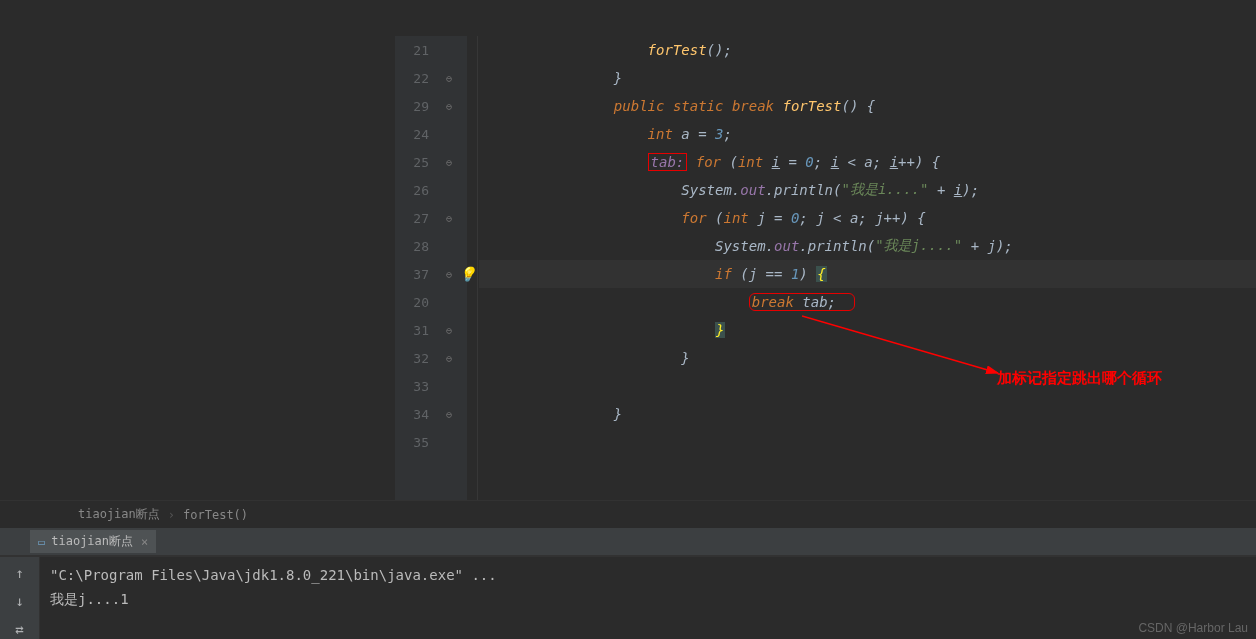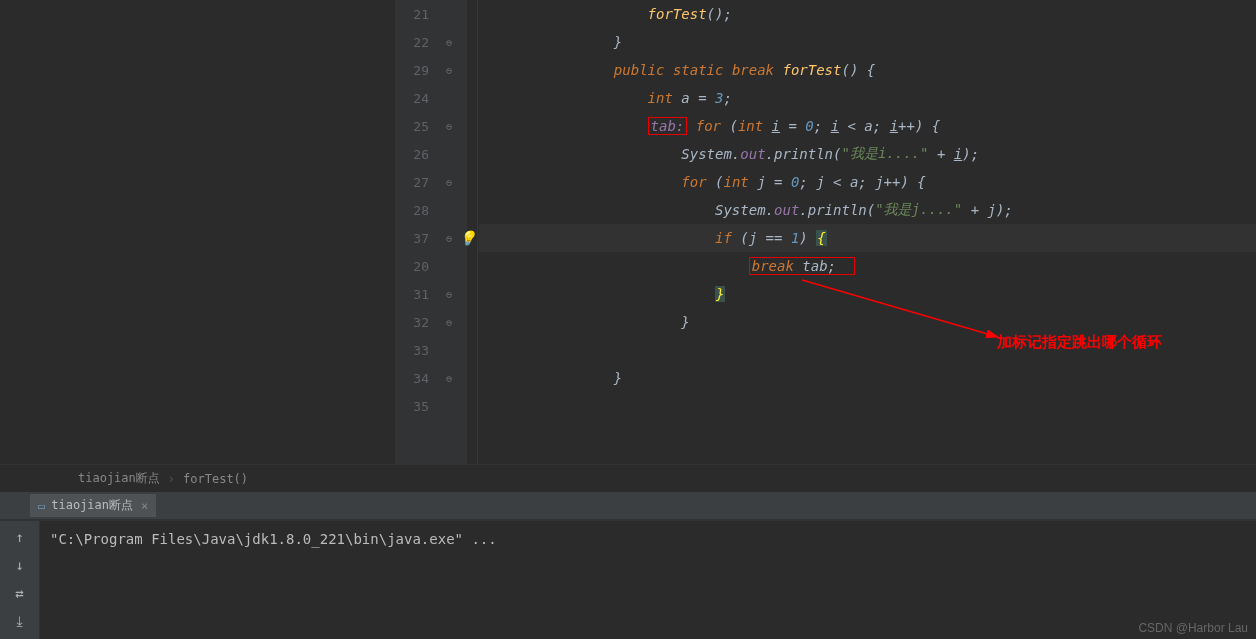--- a/index.html
+++ b/index.html
@@ -10,20 +10,21 @@
     font-size: 14px;
     overflow: hidden;
     width: 1256px;
     height: 639px;
     position: relative;
   }
   .editor-area {
     display: flex;
     height: 464px;
     background: #4d7c0f;
+    margin-top: 36px;
   }
   .left-gutter {
     width: 395px;
     background: #2b2b2b;
     border-right: 1px solid #2b2b2b;
   }
   .gutter-col {
     width: 72px;
     background: #313335;
     display: flex;
@@ -274,21 +275,21 @@
     <div class="code-lines" id="code-lines">
         <div class="code-line"><span class="c-plain">                    </span><span class="c-func">forTest</span><span class="c-plain">();</span></div>
         <div class="code-line"><span class="c-plain">                </span><span class="c-plain">}</span></div>
         <div class="code-line"><span class="c-plain">                </span><span class="c-kw">public </span><span class="c-kw">static </span><span class="c-kw">break </span><span class="c-func">forTest</span><span class="c-plain">() {</span></div>
         <div class="code-line"><span class="c-plain">                    </span><span class="c-kw">int </span><span class="c-plain">a = </span><span class="c-num">3</span><span class="c-plain">;</span></div>
         <div class="code-line"><span class="c-plain">                    </span><span class="red-box"><span class="c-field">tab:</span></span><span class="c-plain"> </span><span class="c-kw">for </span><span class="c-plain">(</span><span class="c-kw">int </span><span class="c-id underline">i</span><span class="c-plain"> = </span><span class="c-num">0</span><span class="c-plain">; </span><span class="c-id underline">i</span><span class="c-plain"> &lt; a; </span><span class="c-id underline">i</span><span class="c-plain">++) {</span></div>
         <div class="code-line"><span class="c-plain">                        </span><span class="c-plain">System.</span><span class="c-field">out</span><span class="c-plain">.println(</span><span class="c-str">"我是i...."</span><span class="c-plain"> + </span><span class="c-id underline">i</span><span class="c-plain">);</span></div>
         <div class="code-line"><span class="c-plain">                        </span><span class="c-kw">for </span><span class="c-plain">(</span><span class="c-kw">int </span><span class="c-plain">j = </span><span class="c-num">0</span><span class="c-plain">; j &lt; a; j++) {</span></div>
         <div class="code-line"><span class="c-plain">                            </span><span class="c-plain">System.</span><span class="c-field">out</span><span class="c-plain">.println(</span><span class="c-str">"我是j...."</span><span class="c-plain"> + j);</span></div>
         <div class="code-line highlight-line" style="position: relative;"><span class="bulb">💡</span><span class="c-plain">                            </span><span class="c-kw">if </span><span class="c-plain">(j == </span><span class="c-num">1</span><span class="c-plain">) </span><span class="highlight-brace">{</span></div>
-        <div class="code-line"><span class="c-plain">                                </span><span class="red-box" style="padding-right: 18px;"><span class="c-kw">break </span><span class="c-plain">tab;</span></span></div>
+        <div class="code-line"><span class="c-plain">                                </span><span class="red-box" style="padding-right: 18px; border-radius: 6px;"><span class="c-kw">break </span><span class="c-plain">tab;</span></span></div>
         <div class="code-line"><span class="c-plain">                            </span><span class="highlight-brace">}</span></div>
         <div class="code-line"><span class="c-plain">                        </span><span class="c-plain">}</span></div>
         <div class="code-line"><span class="c-plain">                    </span></div>
         <div class="code-line"><span class="c-plain">                </span><span class="c-plain">}</span></div>
         <div class="code-line"><span class="c-plain"></span></div>
       </div>
 
     <svg class="arrow" width="300" height="120" style="left:335px; top:265px;">
       <defs>
         <marker id="ah" markerWidth="10" markerHeight="10" refX="8" refY="3" orient="auto">
@@ -317,16 +318,17 @@
 
 <div class="bottom-panel">
   <div class="run-toolbar">
     <div class="tb-btn">↑</div>
     <div class="tb-btn">↓</div>
     <div class="tb-btn">⇄</div>
     <div class="tb-btn">⤓</div>
   </div>
   <div class="console" id="console">
       <div class="path">"C:\Program Files\Java\jdk1.8.0_221\bin\java.exe" ...</div>
+      <div>我是j....1</div>
     </div>
 </div>
 
 <div class="watermark">CSDN @Harbor Lau</div>
 
 </body></html>

